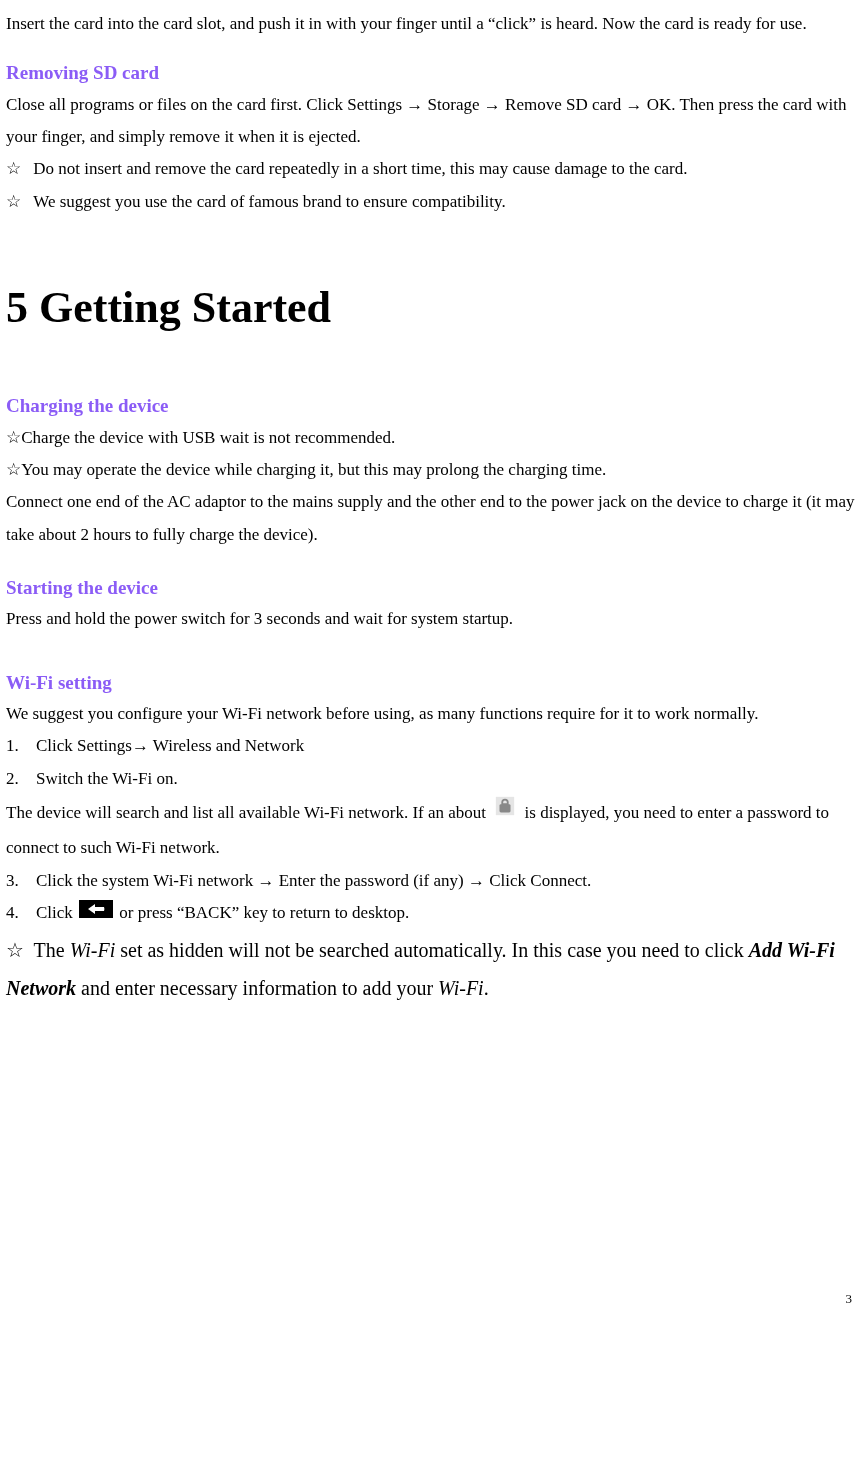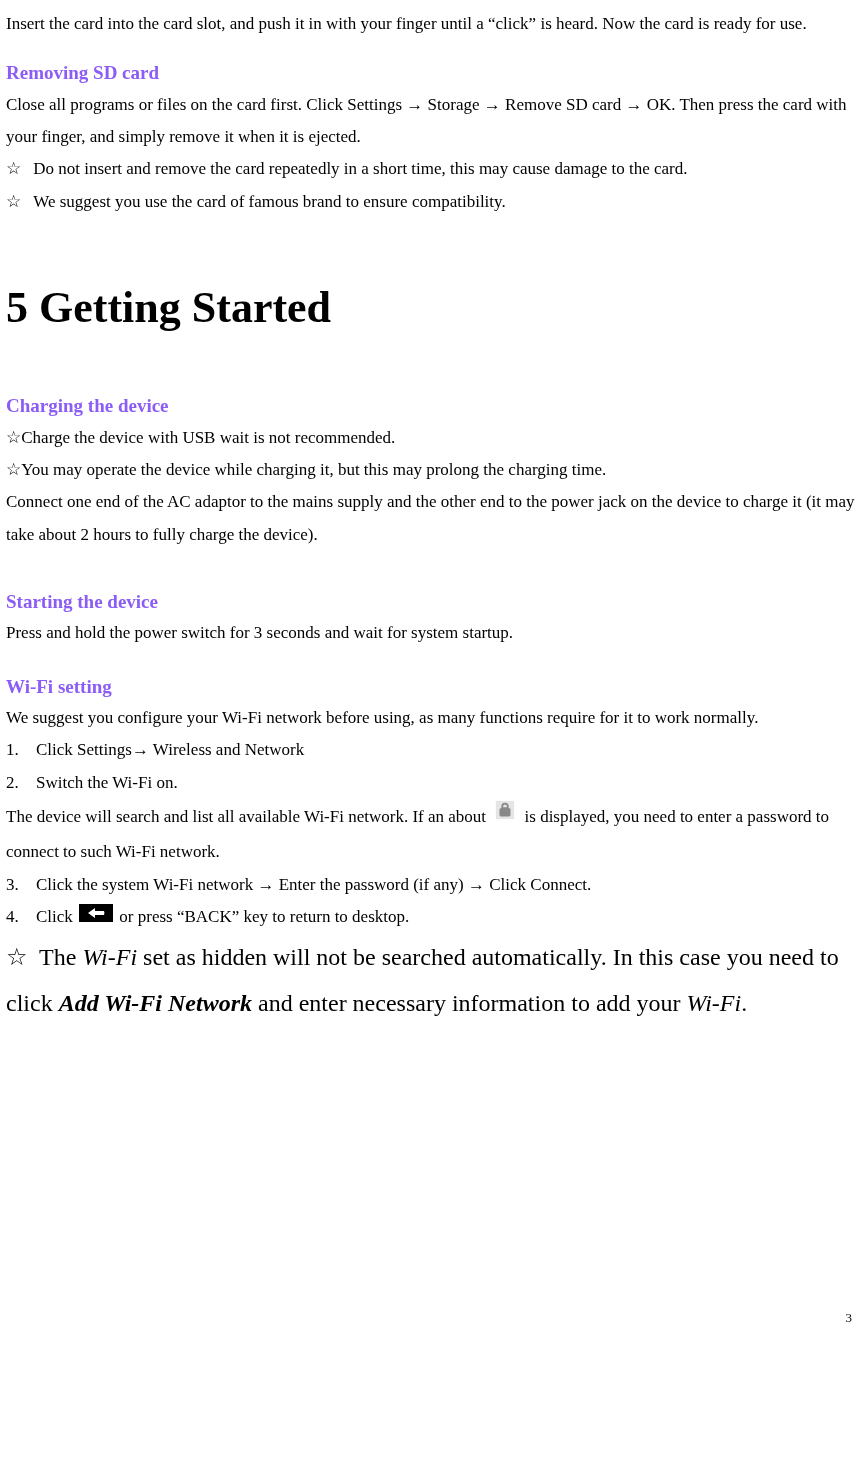--- a/index.html
+++ b/index.html
@@ -67,24 +67,24 @@
 
 <p class="h2">Charging the device</p>
 <p class="star-line">
   <span>☆</span><span>Charge the device with USB wait is not recommended.</span>
 </p>
 <p class="star-line">
   <span>☆</span><span>You may operate the device while charging it, but this may prolong the charging time.</span>
 </p>
 <p>Connect one end of the AC adaptor to the mains supply and the other end to the power jack on the device to charge it (it may take about 2 hours to fully charge the device).</p>
 
-<p class="h2" style="margin-top:36px">Starting the device</p>
+<p class="h2" style="margin-top:22px">Starting the device</p>
 <p>Press and hold the power switch for 3 seconds and wait for system startup.</p>
 
-<p class="h2" style="margin-top:22px">Wi-Fi setting</p>
+<p class="h2" style="margin-top:32px">Wi-Fi setting</p>
 <p>We suggest you configure your Wi-Fi network before using, as many functions require for it to work normally.</p>
 
 <p>
   <span class="num">1.</span><span>Click </span><span class="bold">Settings→ Wireless and Network</span>
 </p>
 <p>
   <span class="num">2.</span><span>Switch the </span><span class="bold">Wi-Fi</span><span> on.</span>
 </p>
 
 <p>
@@ -107,18 +107,18 @@
   <span class="num">4.</span><span>Click </span>
   <span class="inline-icon-back">
     <svg width="34" height="18" viewBox="0 0 34 18">
         <rect x="0" y="0" width="34" height="18" fill="#000"></rect>
         <path d="M9 9 L16 4 L16 7 L25 7 A5 5 0 0 1 25 11 L16 11 L16 14 Z" fill="#fff"></path>
       </svg>
   </span>
   <span> or press  “</span><span class="bold">BACK</span><span>”   key to return to desktop.</span>
 </p>
 
-<p style="font-size:24px;font-family:Liberation Serif, serif;">
+<p style="font-size:20px;font-family:Liberation Serif, serif;">
   <span>☆</span>&nbsp;
   <span>The </span><span class="italic">Wi-Fi</span><span> set as hidden will not be searched automatically. In this case you need to click </span><span class="bolditalic">Add Wi-Fi Network</span><span> and enter necessary information to add your </span><span class="italic">Wi-Fi</span><span>.</span>
 </p>
 
 <div class="pagenum">3</div>
 
 </body></html>

